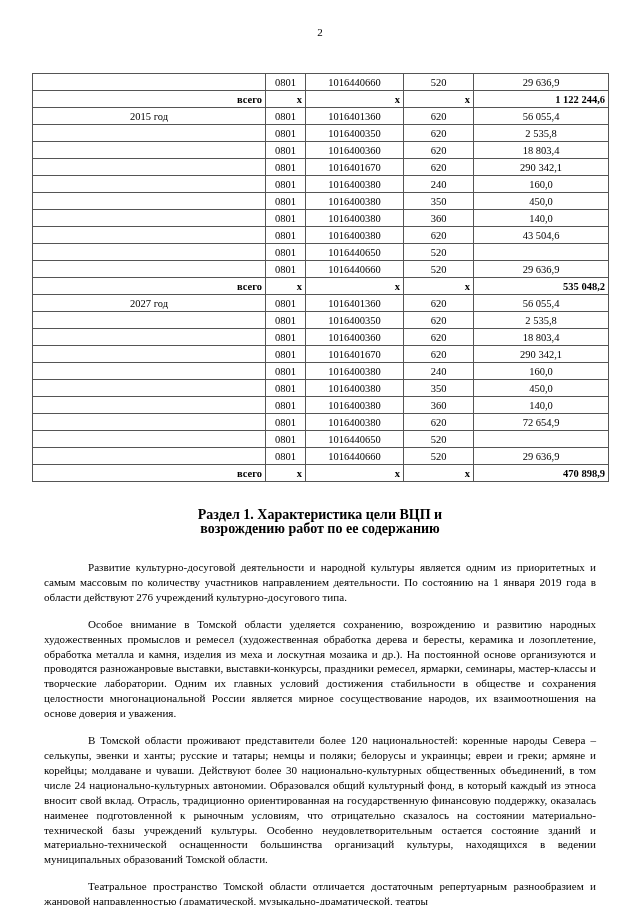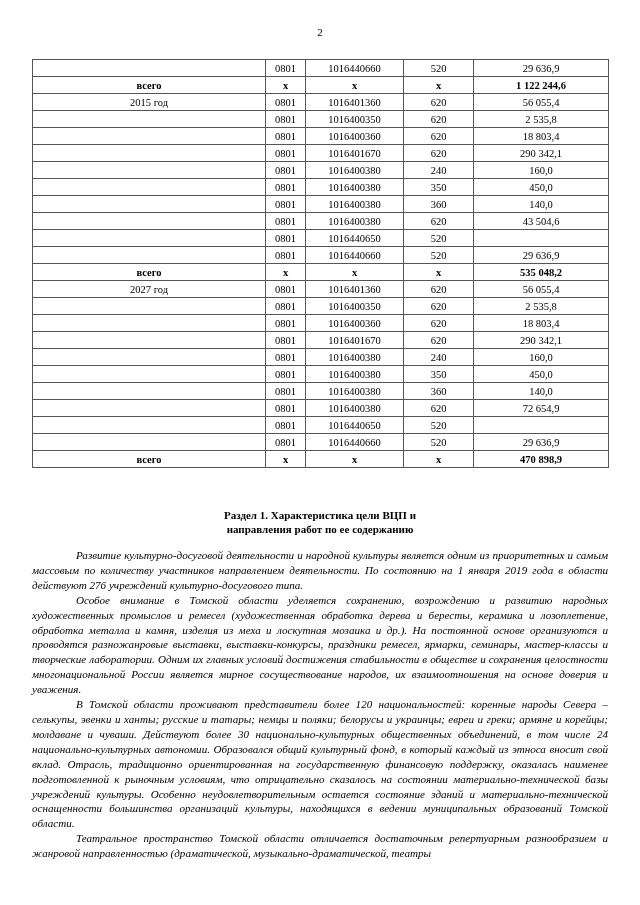--- a/index.html
+++ b/index.html
@@ -26,21 +26,21 @@
     top: 26px;
     left: 0;
     width: 640px;
     text-align: center;
     font-size: 11px;
     line-height: 13px;
   }
   table.budget {
     position: absolute;
     left: 32px;
-    top: 59px;
+    top: 73px;
     width: 576px;
     border-collapse: collapse;
     table-layout: fixed;
     font-size: 10px;
   }
   table.budget col.c-name  { width: 233px; }
   table.budget col.c-code  { width: 40px;  }
   table.budget col.c-target{ width: 98px;  }
   table.budget col.c-kind  { width: 70px;  }
   table.budget col.c-amount{ width: 135px; }
@@ -50,47 +50,47 @@
     height: 16px;
     padding: 0 3px;
     text-align: center;
     vertical-align: middle;
     line-height: 13px;
     font-size: 10.5px;
     white-space: nowrap;
   }
   table.budget tr.total td {
     font-weight: bold;
+    text-align: right;
   }
 
   .section-heading {
     position: absolute;
     left: 32px;
     top: 508px;
     width: 576px;
     text-align: center;
     font-weight: bold;
-    font-size: 11px;
+    font-size: 14px;
     line-height: 14px;
   }
   .body-text {
     position: absolute;
     left: 32px;
     top: 548px;
     width: 576px;
     font-size: 11.1px;
     line-height: 14.9px;
     text-align: justify;
   }
   .body-text p {
-    margin: 0;
+    margin: 12px;
     text-indent: 44px;
     text-align: justify;
     text-justify: inter-word;
-    font-style: italic;
   }
   .body-text p:last-child {
     text-align: justify;
   }
 </style>
 </head>
 <body>
 
 <div class="page">
 
@@ -271,21 +271,21 @@
           <td>x</td>
           <td>x</td>
           <td>x</td>
           <td>470 898,9</td>
         </tr>
       </tbody>
   </table>
 
   <div class="section-heading">
     <div>Раздел 1. Характеристика цели ВЦП и</div>
-    <div>направления работ по ее содержанию</div>
+    <div>возрождению работ по ее содержанию</div>
   </div>
 
   <div class="body-text">
       <p>Развитие культурно-досуговой деятельности и народной культуры является одним из приоритетных и самым массовым по количеству участников направлением деятельности. По состоянию на 1 января 2019 года в области действуют 276 учреждений культурно-досугового типа.</p>
       <p>Особое внимание в Томской области уделяется сохранению, возрождению  и развитию народных художественных промыслов и ремесел (художественная обработка дерева и бересты, керамика и лозоплетение, обработка металла и камня, изделия из меха и лоскутная мозаика и др.). На постоянной основе организуются и проводятся разножанровые выставки, выставки-конкурсы, праздники ремесел, ярмарки, семинары, мастер-классы и творческие лаборатории. Одним их главных условий  достижения  стабильности в обществе и сохранения целостности многонациональной России является  мирное сосуществование народов, их взаимоотношения на основе доверия и уважения.</p>
       <p>В Томской области проживают представители более 120 национальностей: коренные народы Севера – селькупы, эвенки и ханты; русские и татары; немцы и поляки; белорусы и украинцы; евреи и греки; армяне и корейцы; молдаване и чуваши. Действуют более 30 национально-культурных общественных  объединений, в том числе 24 национально-культурных автономии. Образовался общий культурный фонд, в который каждый из этноса вносит свой вклад. Отрасль, традиционно ориентированная на государственную финансовую поддержку, оказалась наименее подготовленной к рыночным условиям, что отрицательно сказалось на состоянии материально-технической базы учреждений культуры. Особенно неудовлетворительным остается состояние зданий и материально-технической оснащенности большинства организаций культуры, находящихся в ведении муниципальных образований Томской области.</p>
       <p>Театральное пространство Томской области отличается достаточным репертуарным разнообразием и жанровой направленностью (драматической, музыкально-драматической, театры</p>
     </div>
 
 </div>

